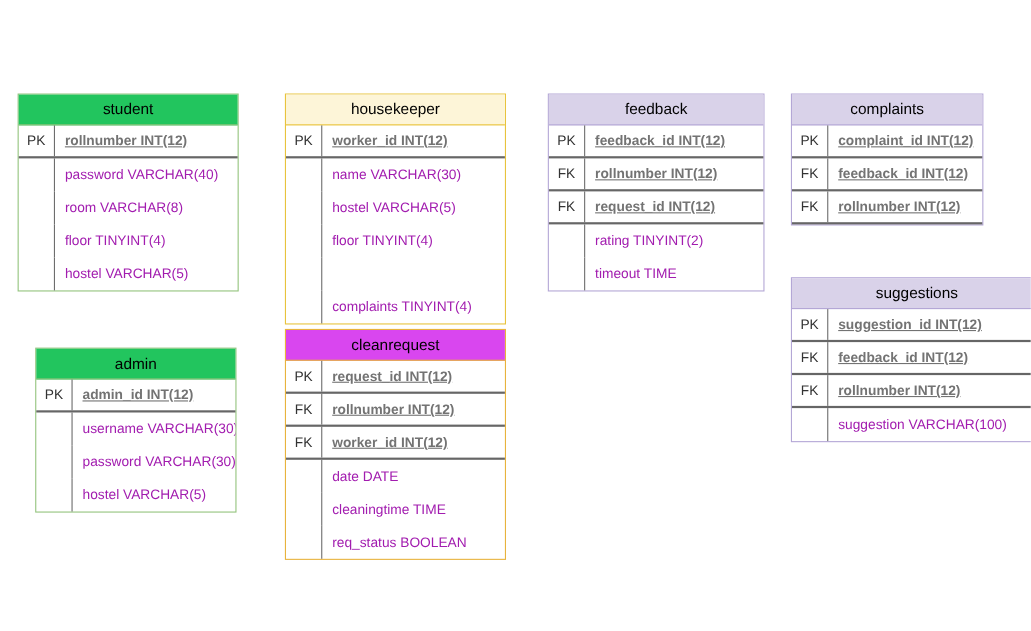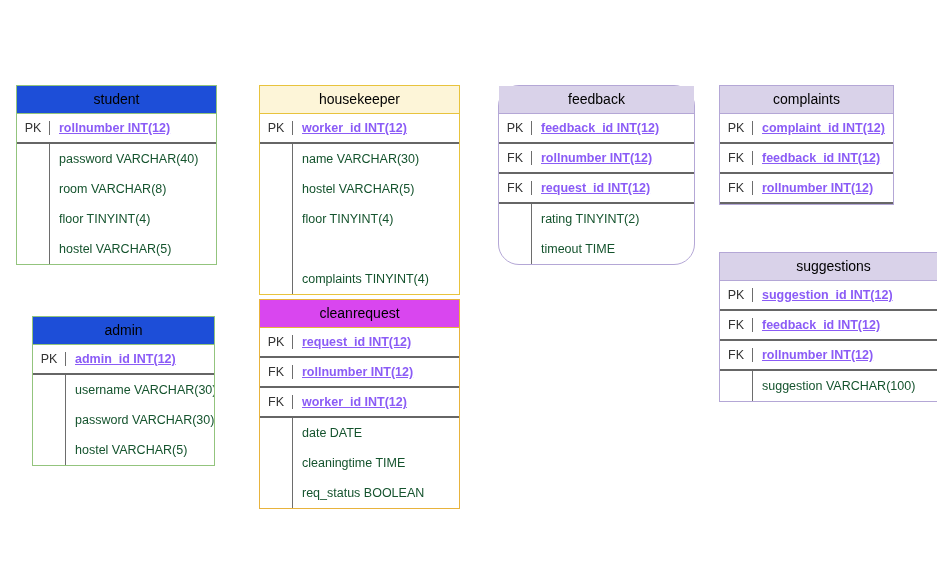--- a/index.html
+++ b/index.html
@@ -58,47 +58,46 @@
     border-right: 1.5px solid #6d6d6d;
   }
 
   .field-name-col {
     box-sizing: border-box;
     flex: 1 1 auto;
     display: flex;
     align-items: center;
     padding-left: 9px;
     font-size: 12.5px;
-    color: #14532d;
+    color: #a21caf;
     white-space: nowrap;
     overflow: hidden;
   }
 
   .field-row.key .field-name-col {
     font-weight: bold;
     text-decoration: underline;
-    color: #8b5cf6;
+    color: #737373;
   }
 
   
   .field-row.key {
     border-bottom: 2px solid #666666;
-    align-items: center;
   }
   
   .field-row.attr {
     border-bottom: none;
   }
 
   
   .theme-green {
     border-color: #93c47d;
   }
   .theme-green .entity-title {
-    background: #1d4ed8;
+    background: #22c55e;
     border-bottom-color: #93c47d;
   }
 
   .theme-yellow {
     border-color: #e8c33d;
   }
   .theme-yellow .entity-title {
     background: #fdf5d8;
     border-bottom-color: #e8c33d;
   }
@@ -211,21 +210,21 @@
       </div>
       <div class="field-row attr">
         <div class="field-key-col"></div>
         <div class="field-name-col">cleaningtime TIME</div>
       </div>
       <div class="field-row attr">
         <div class="field-key-col"></div>
         <div class="field-name-col">req_status BOOLEAN</div>
       </div>
     </div>
-    <div class="entity theme-purple" style="left: 498px; top: 85px; width: 197px; border-radius: 21px;">
+    <div class="entity theme-purple" style="left: 498px; top: 85px; width: 197px;">
       <div class="entity-title">feedback</div>
       <div class="field-row key">
         <div class="field-key-col">PK</div>
         <div class="field-name-col">feedback_id INT(12)</div>
       </div>
       <div class="field-row key">
         <div class="field-key-col">FK</div>
         <div class="field-name-col">rollnumber INT(12)</div>
       </div>
       <div class="field-row key">

